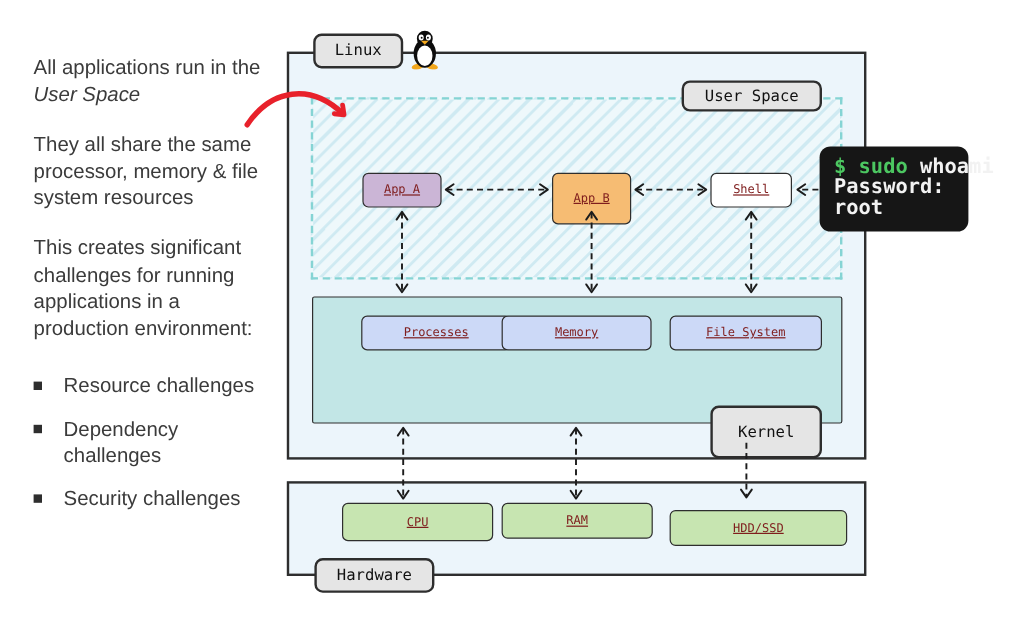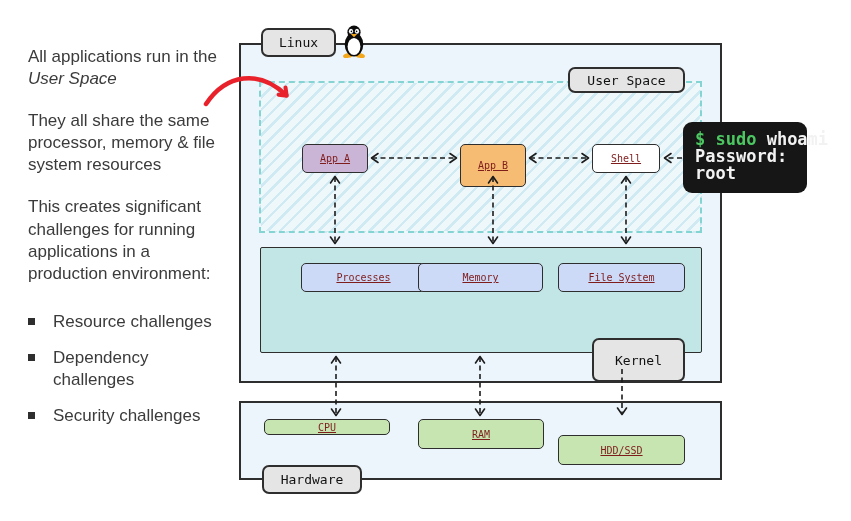--- a/index.html
+++ b/index.html
@@ -82,23 +82,23 @@
   <div class="kernel-box"></div>
 
   <div class="chip mono fill-appa" style="left:302px;top:144px;width:66px;height:29px;">App A</div>
   <div class="chip mono fill-appb" style="left:460px;top:144px;width:66px;height:43px;">App B</div>
   <div class="chip mono fill-shell" style="left:592px;top:144px;width:68px;height:29px;">Shell</div>
 
   <div class="chip mono fill-kitem" style="left:277px;top:263px;width:125px;height:29px;margin-left:24px;">Processes</div>
   <div class="chip mono fill-kitem" style="left:418px;top:263px;width:125px;height:29px;">Memory</div>
   <div class="chip mono fill-kitem" style="left:558px;top:263px;width:127px;height:29px;">File System</div>
 
-  <div class="chip mono fill-hitem" style="left:264px;top:419px;width:126px;height:16px;">CPU</div>
+  <div class="chip mono fill-hitem" style="left:285px;top:419px;width:126px;height:32px;">CPU</div>
   <div class="chip mono fill-hitem" style="left:418px;top:419px;width:126px;height:30px;">RAM</div>
-  <div class="chip mono fill-hitem" style="left:558px;top:435px;width:127px;height:30px;">HDD/SSD</div>
+  <div class="chip mono fill-hitem" style="left:558px;top:425px;width:148px;height:30px;">HDD/SSD</div>
 
   <div class="box-label mono" style="left:261px;top:28px;width:75px;height:29px;">Linux</div>
   <div class="box-label mono" style="left:568px;top:67px;width:117px;height:26px;">User Space</div>
   <div class="box-label mono" style="left:592px;top:338px;width:93px;height:44px;">Kernel</div>
   <div class="box-label mono" style="left:262px;top:465px;width:100px;height:29px;">Hardware</div>
 
   <svg class="tux" viewBox="0 0 28 33">
     <ellipse cx="8" cy="30.5" rx="5" ry="2.4" fill="#f2a71c" transform="rotate(-12 8 30.5)"></ellipse>
     <ellipse cx="20" cy="30.5" rx="5" ry="2.4" fill="#f2a71c" transform="rotate(12 20 30.5)"></ellipse>
     <ellipse cx="14" cy="19.5" rx="9.3" ry="12" fill="#0c0c0c"></ellipse>

